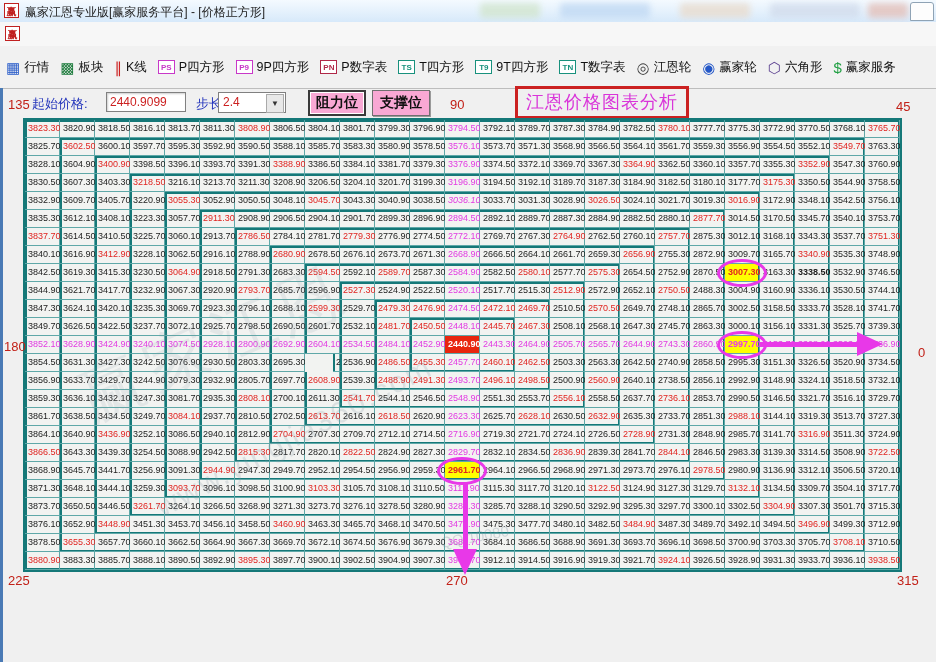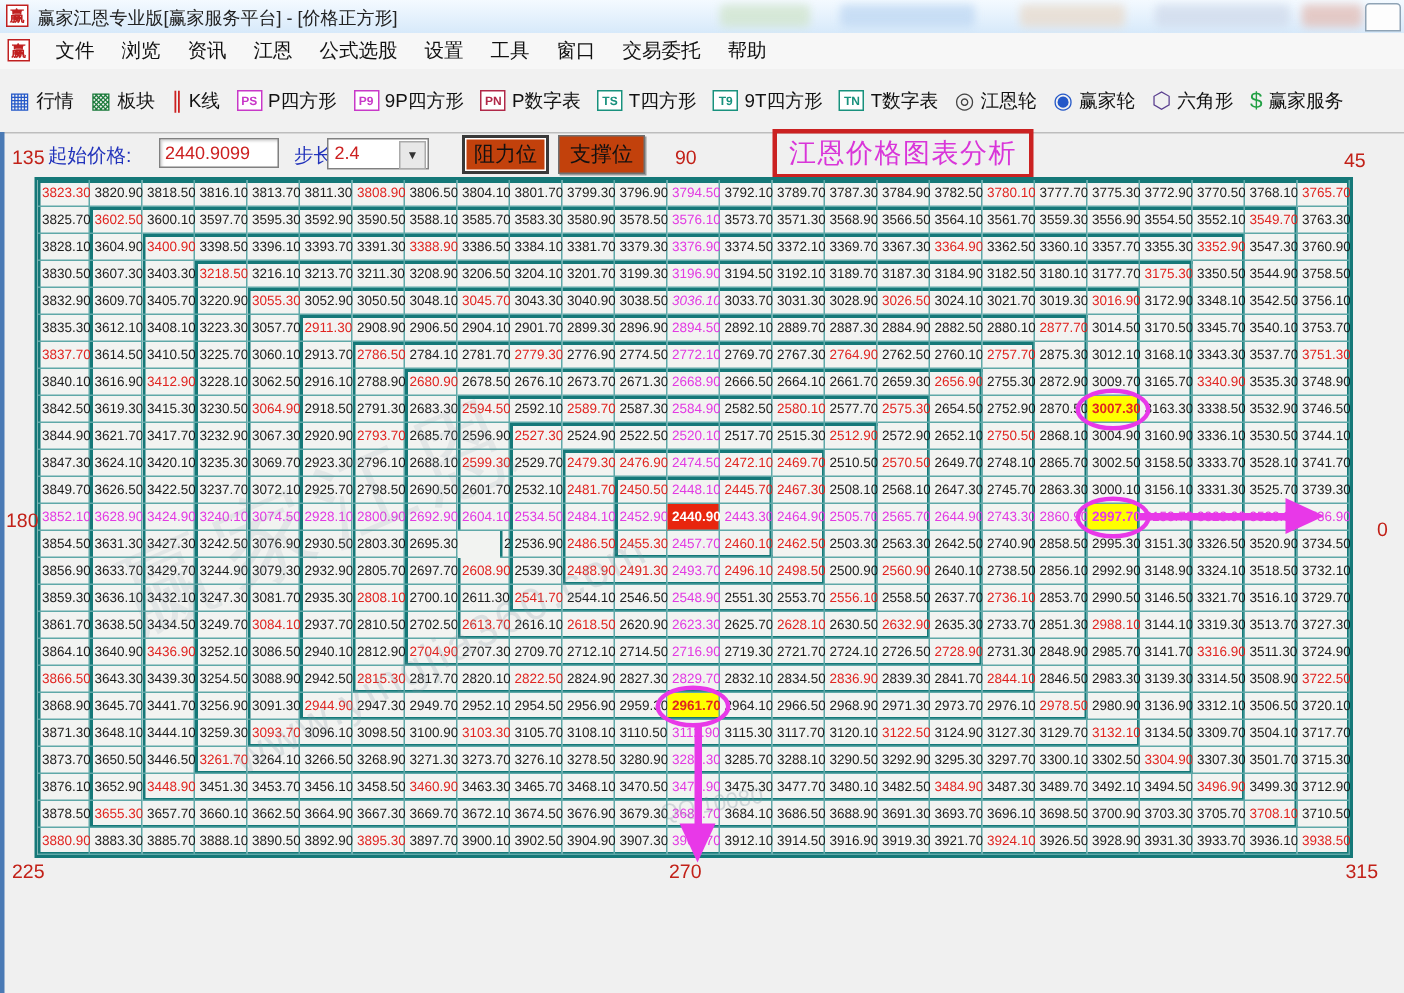--- a/index.html
+++ b/index.html
@@ -41,22 +41,22 @@
   .ctl-label{position:absolute;font-size:13px;color:#2233bb;}
   .deg{position:absolute;font-size:13px;color:#c22118;}
   #start-price{position:absolute;left:106px;top:92px;width:80px;height:20px;border:1px solid #808080;
     box-shadow:inset 1px 1px 2px #cfcfcf;font-size:12px;color:#cc2020;padding:0 3px;background:#fff;
     font-family:"Liberation Sans",sans-serif;box-sizing:border-box;}
   .selbox{position:absolute;left:218px;top:92px;width:68px;height:21px;background:#fff;
     border:1px solid #808080;box-sizing:border-box;}
   .selbox .val{position:absolute;left:4px;top:2px;font-size:12px;color:#cc2020;}
   .selbox .arrow{position:absolute;right:1px;top:1px;width:16px;height:17px;background:#e8e8e8;
     border:1px solid #aaa;font-size:8px;color:#333;text-align:center;line-height:17px;}
-  .gbtn{position:absolute;top:90px;height:26px;background:#c2410c;font-size:14px;color:#111;
-    border:1px solid #707070;box-shadow:1px 1px 0 #9a9a9a;font-family:"Liberation Sans",sans-serif;}
+  .gbtn{position:absolute;top:90px;height:26px;background:#f9a8d4;font-size:14px;color:#111;
+    border:1px solid #707070;box-shadow:1px 1px 0 #9a9a9a;font-family:"Liberation Sans",sans-serif;font-weight:bold;}
   #btn-res{left:308px;width:58px;border:2px solid #3a3a3a;box-shadow:inset 0 0 0 1px #fff;}
   #btn-sup{left:372px;width:58px;}
   .annbox{position:absolute;left:515px;top:86px;width:168px;height:27px;border:3px solid #cb2121;
     text-align:center;line-height:27px;font-size:18px;color:#d935d9;letter-spacing:1px;}
   
   #grid{position:absolute;left:23px;top:118px;display:grid;grid-template-columns:repeat(25,35px);
     grid-auto-rows:18px;border:2px solid var(--gline2);background:#f2f3f1;}
   .cell{box-sizing:border-box;height:18px;overflow:hidden;white-space:nowrap;padding-left:3px;
     font-size:9px;line-height:17px;color:var(--cnorm);font-family:"Liberation Sans",sans-serif;}
   .cell.res{color:var(--cres);}
@@ -96,32 +96,20 @@
     <div class="tdec td1"></div>
     <div class="tdec td2"></div>
     <div class="tdec td3"></div>
     <div class="tdec td4"></div>
     <div class="tdec td5"></div>
     <div class="cornerbtn"></div>
   </div>
 
   <div class="menubar">
     <span class="menuicon">赢</span>
-    <div class="menu-items" id="menu-items">
-        <span class="menuitem">文件</span>
-        <span class="menuitem">浏览</span>
-        <span class="menuitem">资讯</span>
-        <span class="menuitem">江恩</span>
-        <span class="menuitem">公式选股</span>
-        <span class="menuitem">设置</span>
-        <span class="menuitem">工具</span>
-        <span class="menuitem">窗口</span>
-        <span class="menuitem">交易委托</span>
-        <span class="menuitem">帮助</span>
-      </div>
   </div>
 
   <div class="toolbar">
     <div class="toolbar-items" id="toolbar-items">
         <span class="titem">
           <span class="ticon" style="color: rgb(36, 88, 200);">▦</span>
           <span>行情</span>
         </span>
         <span class="titem">
           <span class="ticon" style="color: rgb(26, 122, 58);">▩</span>
@@ -404,21 +392,21 @@
       <div class="cell ray" style="box-shadow: rgb(95, 168, 168) -1px 0px 0px inset, rgb(95, 168, 168) 0px -1px 0px inset, rgb(21, 120, 120) 0px 2px 0px inset;">2584.90</div>
       <div class="cell" style="box-shadow: rgb(95, 168, 168) -1px 0px 0px inset, rgb(95, 168, 168) 0px -1px 0px inset, rgb(21, 120, 120) 0px 2px 0px inset;">2582.50</div>
       <div class="cell res" style="box-shadow: rgb(95, 168, 168) -1px 0px 0px inset, rgb(95, 168, 168) 0px -1px 0px inset, rgb(21, 120, 120) 0px 2px 0px inset;">2580.10</div>
       <div class="cell" style="box-shadow: rgb(95, 168, 168) -1px 0px 0px inset, rgb(95, 168, 168) 0px -1px 0px inset, rgb(21, 120, 120) 0px 2px 0px inset;">2577.70</div>
       <div class="cell res" style="box-shadow: rgb(95, 168, 168) -1px 0px 0px inset, rgb(95, 168, 168) 0px -1px 0px inset, rgb(21, 120, 120) -2px 0px 0px inset, rgb(21, 120, 120) 0px 2px 0px inset;">2575.30</div>
       <div class="cell" style="box-shadow: rgb(95, 168, 168) -1px 0px 0px inset, rgb(95, 168, 168) 0px -1px 0px inset, rgb(21, 120, 120) -2px 0px 0px inset;">2654.50</div>
       <div class="cell" style="box-shadow: rgb(95, 168, 168) -1px 0px 0px inset, rgb(95, 168, 168) 0px -1px 0px inset, rgb(21, 120, 120) -2px 0px 0px inset;">2752.90</div>
       <div class="cell" style="box-shadow: rgb(95, 168, 168) -1px 0px 0px inset, rgb(95, 168, 168) 0px -1px 0px inset, rgb(21, 120, 120) -2px 0px 0px inset;">2870.50</div>
       <div class="cell yellow" style="color: rgb(224, 36, 32); box-shadow: rgb(95, 168, 168) -1px 0px 0px inset, rgb(95, 168, 168) 0px -1px 0px inset, rgb(21, 120, 120) -2px 0px 0px inset;">3007.30</div>
       <div class="cell" style="box-shadow: rgb(95, 168, 168) -1px 0px 0px inset, rgb(95, 168, 168) 0px -1px 0px inset, rgb(21, 120, 120) -2px 0px 0px inset;">3163.30</div>
-      <div class="cell" style="box-shadow: rgb(95, 168, 168) -1px 0px 0px inset, rgb(95, 168, 168) 0px -1px 0px inset, rgb(21, 120, 120) -2px 0px 0px inset;">3338.50</div>
+      <div class="cell" style="box-shadow: rgb(95, 168, 168) -1px 0px 0px inset, rgb(95, 168, 168) 0px -1px 0px inset, rgb(21, 120, 120) -2px 0px 0px inset; font-weight: bold;">3338.50</div>
       <div class="cell" style="box-shadow: rgb(95, 168, 168) -1px 0px 0px inset, rgb(95, 168, 168) 0px -1px 0px inset, rgb(21, 120, 120) -2px 0px 0px inset;">3532.90</div>
       <div class="cell" style="box-shadow: rgb(95, 168, 168) -1px 0px 0px inset, rgb(95, 168, 168) 0px -1px 0px inset, rgb(21, 120, 120) -2px 0px 0px inset;">3746.50</div>
       <div class="cell" style="box-shadow: rgb(95, 168, 168) -1px 0px 0px inset, rgb(95, 168, 168) 0px -1px 0px inset, rgb(21, 120, 120) 2px 0px 0px inset;">3844.90</div>
       <div class="cell" style="box-shadow: rgb(95, 168, 168) -1px 0px 0px inset, rgb(95, 168, 168) 0px -1px 0px inset, rgb(21, 120, 120) 2px 0px 0px inset;">3621.70</div>
       <div class="cell" style="box-shadow: rgb(95, 168, 168) -1px 0px 0px inset, rgb(95, 168, 168) 0px -1px 0px inset, rgb(21, 120, 120) 2px 0px 0px inset;">3417.70</div>
       <div class="cell" style="box-shadow: rgb(95, 168, 168) -1px 0px 0px inset, rgb(95, 168, 168) 0px -1px 0px inset, rgb(21, 120, 120) 2px 0px 0px inset;">3232.90</div>
       <div class="cell" style="box-shadow: rgb(95, 168, 168) -1px 0px 0px inset, rgb(95, 168, 168) 0px -1px 0px inset, rgb(21, 120, 120) 2px 0px 0px inset;">3067.30</div>
       <div class="cell" style="box-shadow: rgb(95, 168, 168) -1px 0px 0px inset, rgb(95, 168, 168) 0px -1px 0px inset, rgb(21, 120, 120) 2px 0px 0px inset;">2920.90</div>
       <div class="cell res" style="box-shadow: rgb(95, 168, 168) -1px 0px 0px inset, rgb(95, 168, 168) 0px -1px 0px inset, rgb(21, 120, 120) 2px 0px 0px inset;">2793.70</div>
       <div class="cell" style="box-shadow: rgb(95, 168, 168) -1px 0px 0px inset, rgb(95, 168, 168) 0px -1px 0px inset, rgb(21, 120, 120) 2px 0px 0px inset;">2685.70</div>
@@ -426,21 +414,21 @@
       <div class="cell res" style="box-shadow: rgb(95, 168, 168) -1px 0px 0px inset, rgb(95, 168, 168) 0px -1px 0px inset, rgb(21, 120, 120) 2px 0px 0px inset, rgb(21, 120, 120) 0px 2px 0px inset;">2527.30</div>
       <div class="cell" style="box-shadow: rgb(95, 168, 168) -1px 0px 0px inset, rgb(95, 168, 168) 0px -1px 0px inset, rgb(21, 120, 120) 0px 2px 0px inset;">2524.90</div>
       <div class="cell" style="box-shadow: rgb(95, 168, 168) -1px 0px 0px inset, rgb(95, 168, 168) 0px -1px 0px inset, rgb(21, 120, 120) 0px 2px 0px inset;">2522.50</div>
       <div class="cell ray" style="box-shadow: rgb(95, 168, 168) -1px 0px 0px inset, rgb(95, 168, 168) 0px -1px 0px inset, rgb(21, 120, 120) 0px 2px 0px inset;">2520.10</div>
       <div class="cell" style="box-shadow: rgb(95, 168, 168) -1px 0px 0px inset, rgb(95, 168, 168) 0px -1px 0px inset, rgb(21, 120, 120) 0px 2px 0px inset;">2517.70</div>
       <div class="cell" style="box-shadow: rgb(95, 168, 168) -1px 0px 0px inset, rgb(95, 168, 168) 0px -1px 0px inset, rgb(21, 120, 120) 0px 2px 0px inset;">2515.30</div>
       <div class="cell res" style="box-shadow: rgb(95, 168, 168) -1px 0px 0px inset, rgb(95, 168, 168) 0px -1px 0px inset, rgb(21, 120, 120) -2px 0px 0px inset, rgb(21, 120, 120) 0px 2px 0px inset;">2512.90</div>
       <div class="cell" style="box-shadow: rgb(95, 168, 168) -1px 0px 0px inset, rgb(95, 168, 168) 0px -1px 0px inset, rgb(21, 120, 120) -2px 0px 0px inset;">2572.90</div>
       <div class="cell" style="box-shadow: rgb(95, 168, 168) -1px 0px 0px inset, rgb(95, 168, 168) 0px -1px 0px inset, rgb(21, 120, 120) -2px 0px 0px inset;">2652.10</div>
       <div class="cell res" style="box-shadow: rgb(95, 168, 168) -1px 0px 0px inset, rgb(95, 168, 168) 0px -1px 0px inset, rgb(21, 120, 120) -2px 0px 0px inset;">2750.50</div>
-      <div class="cell" style="box-shadow: rgb(95, 168, 168) -1px 0px 0px inset, rgb(95, 168, 168) 0px -1px 0px inset, rgb(21, 120, 120) -2px 0px 0px inset;">2868.10</div>
+      <div class="cell" style="box-shadow: rgb(95, 168, 168) -1px 0px 0px inset, rgb(95, 168, 168) 0px -1px 0px inset, rgb(21, 120, 120) -2px 0px 0px inset;">2488.30</div>
       <div class="cell" style="box-shadow: rgb(95, 168, 168) -1px 0px 0px inset, rgb(95, 168, 168) 0px -1px 0px inset, rgb(21, 120, 120) -2px 0px 0px inset;">3004.90</div>
       <div class="cell" style="box-shadow: rgb(95, 168, 168) -1px 0px 0px inset, rgb(95, 168, 168) 0px -1px 0px inset, rgb(21, 120, 120) -2px 0px 0px inset;">3160.90</div>
       <div class="cell" style="box-shadow: rgb(95, 168, 168) -1px 0px 0px inset, rgb(95, 168, 168) 0px -1px 0px inset, rgb(21, 120, 120) -2px 0px 0px inset;">3336.10</div>
       <div class="cell" style="box-shadow: rgb(95, 168, 168) -1px 0px 0px inset, rgb(95, 168, 168) 0px -1px 0px inset, rgb(21, 120, 120) -2px 0px 0px inset;">3530.50</div>
       <div class="cell" style="box-shadow: rgb(95, 168, 168) -1px 0px 0px inset, rgb(95, 168, 168) 0px -1px 0px inset, rgb(21, 120, 120) -2px 0px 0px inset;">3744.10</div>
       <div class="cell" style="box-shadow: rgb(95, 168, 168) -1px 0px 0px inset, rgb(95, 168, 168) 0px -1px 0px inset, rgb(21, 120, 120) 2px 0px 0px inset;">3847.30</div>
       <div class="cell" style="box-shadow: rgb(95, 168, 168) -1px 0px 0px inset, rgb(95, 168, 168) 0px -1px 0px inset, rgb(21, 120, 120) 2px 0px 0px inset;">3624.10</div>
       <div class="cell" style="box-shadow: rgb(95, 168, 168) -1px 0px 0px inset, rgb(95, 168, 168) 0px -1px 0px inset, rgb(21, 120, 120) 2px 0px 0px inset;">3420.10</div>
       <div class="cell" style="box-shadow: rgb(95, 168, 168) -1px 0px 0px inset, rgb(95, 168, 168) 0px -1px 0px inset, rgb(21, 120, 120) 2px 0px 0px inset;">3235.30</div>
       <div class="cell" style="box-shadow: rgb(95, 168, 168) -1px 0px 0px inset, rgb(95, 168, 168) 0px -1px 0px inset, rgb(21, 120, 120) 2px 0px 0px inset;">3069.70</div>

